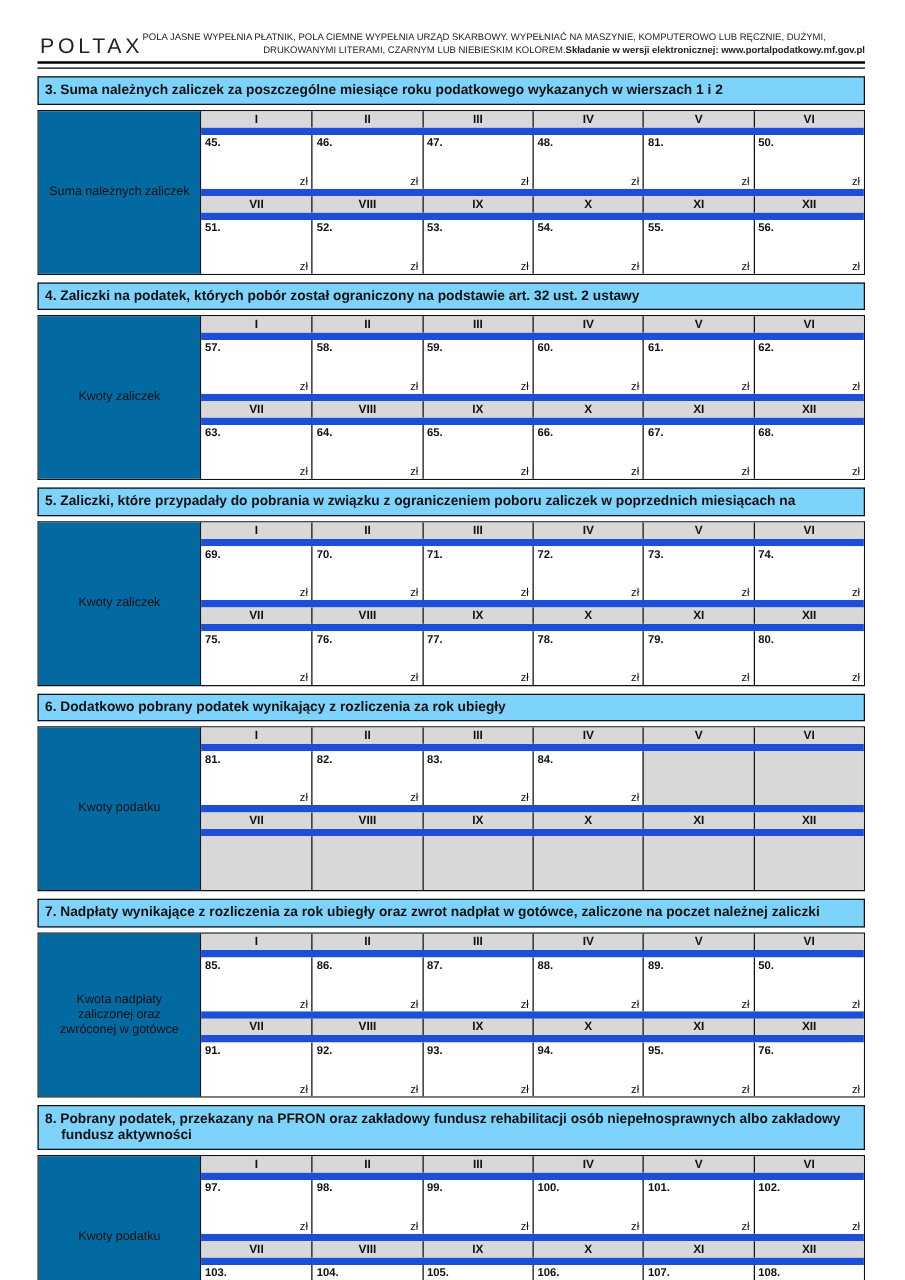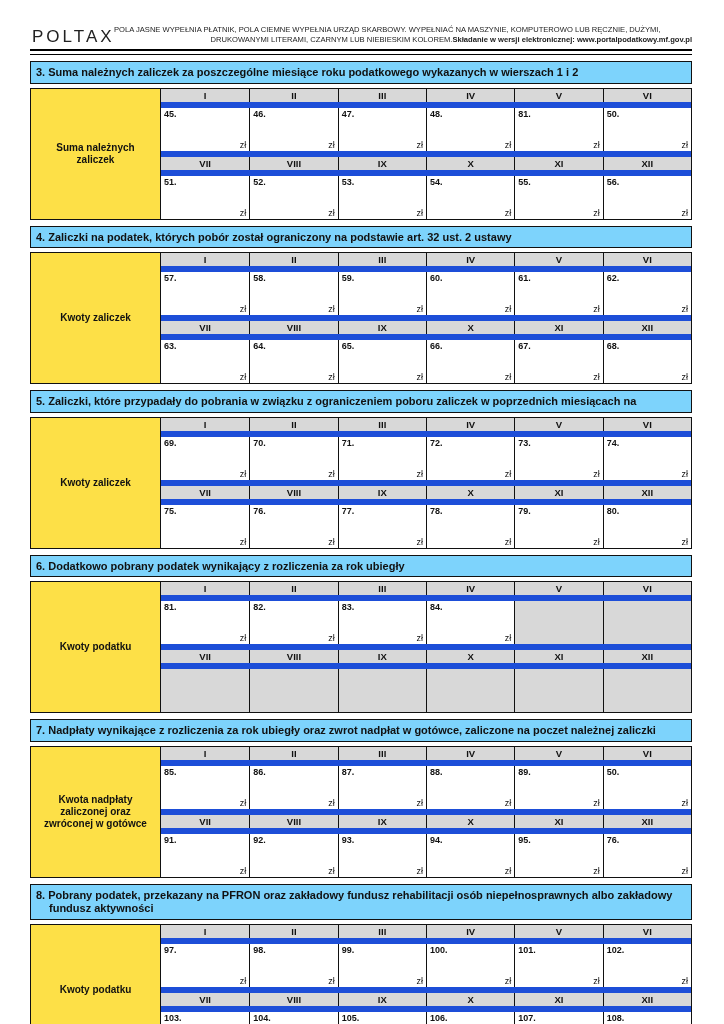--- a/index.html
+++ b/index.html
@@ -12,21 +12,21 @@
   .brand { font-size: 17px; letter-spacing: 3px; padding-left: 2px; width: 84px; flex: none; margin-top: 3px; color: #222; }
   .notice { flex: 1; font-size: 7.6px; line-height: 9.6px; color: #222; padding-top: 1px; }
   .notice-l2 { display: flex; justify-content: flex-end; }
   .notice-em { font-weight: bold; }
   .dbl-rule { margin-top: 2px; height: 6px; border-top: 2.5px solid #000; border-bottom: 1.2px solid #000; }
 
   
   .sec-title { margin-top: 6px; background: #7dd3fc; border: 1.6px solid #111; font-size: 11px; font-weight: bold; line-height: 13.5px; padding: 4px 6px 3px 5px; }
   .sec-title .cont { padding-left: 13px; }
   .sec-table { margin-top: 4px; border: 1.6px solid #111; display: flex; background: #fff; }
-  .label-col { width: 130px; flex: none; background: #fde047; border-right: 1px solid #111; display: flex; align-items: center; justify-content: center; text-align: center; font-size: 10px; font-weight: bold; padding: 0 8px; line-height: 12px; }
+  .label-col { width: 130px; flex: none; background: #0369a1; border-right: 1px solid #111; display: flex; align-items: center; justify-content: center; text-align: center; font-size: 10px; font-weight: normal; padding: 0 8px; line-height: 12px; }
   .grid-col { flex: 1; }
   .g-row { display: grid; grid-template-columns: repeat(6, 1fr); }
   .g-row + .g-row { border-top: 6px solid #1d4ed8; }
   .g-row > div + div { border-left: 1px solid #111; }
   .m-hdr { height: 13px; background: #d8d8d8; font-size: 9.5px; font-weight: bold; text-align: center; line-height: 13px; }
   .amount { height: 43px; position: relative; background: #fff; }
   .amount .no { position: absolute; top: 1px; left: 3px; font-size: 9px; font-weight: bold; }
   .amount .zl { position: absolute; bottom: 1px; right: 3px; font-size: 9px; }
   .amount.shaded { background: #d8d8d8; }
 

